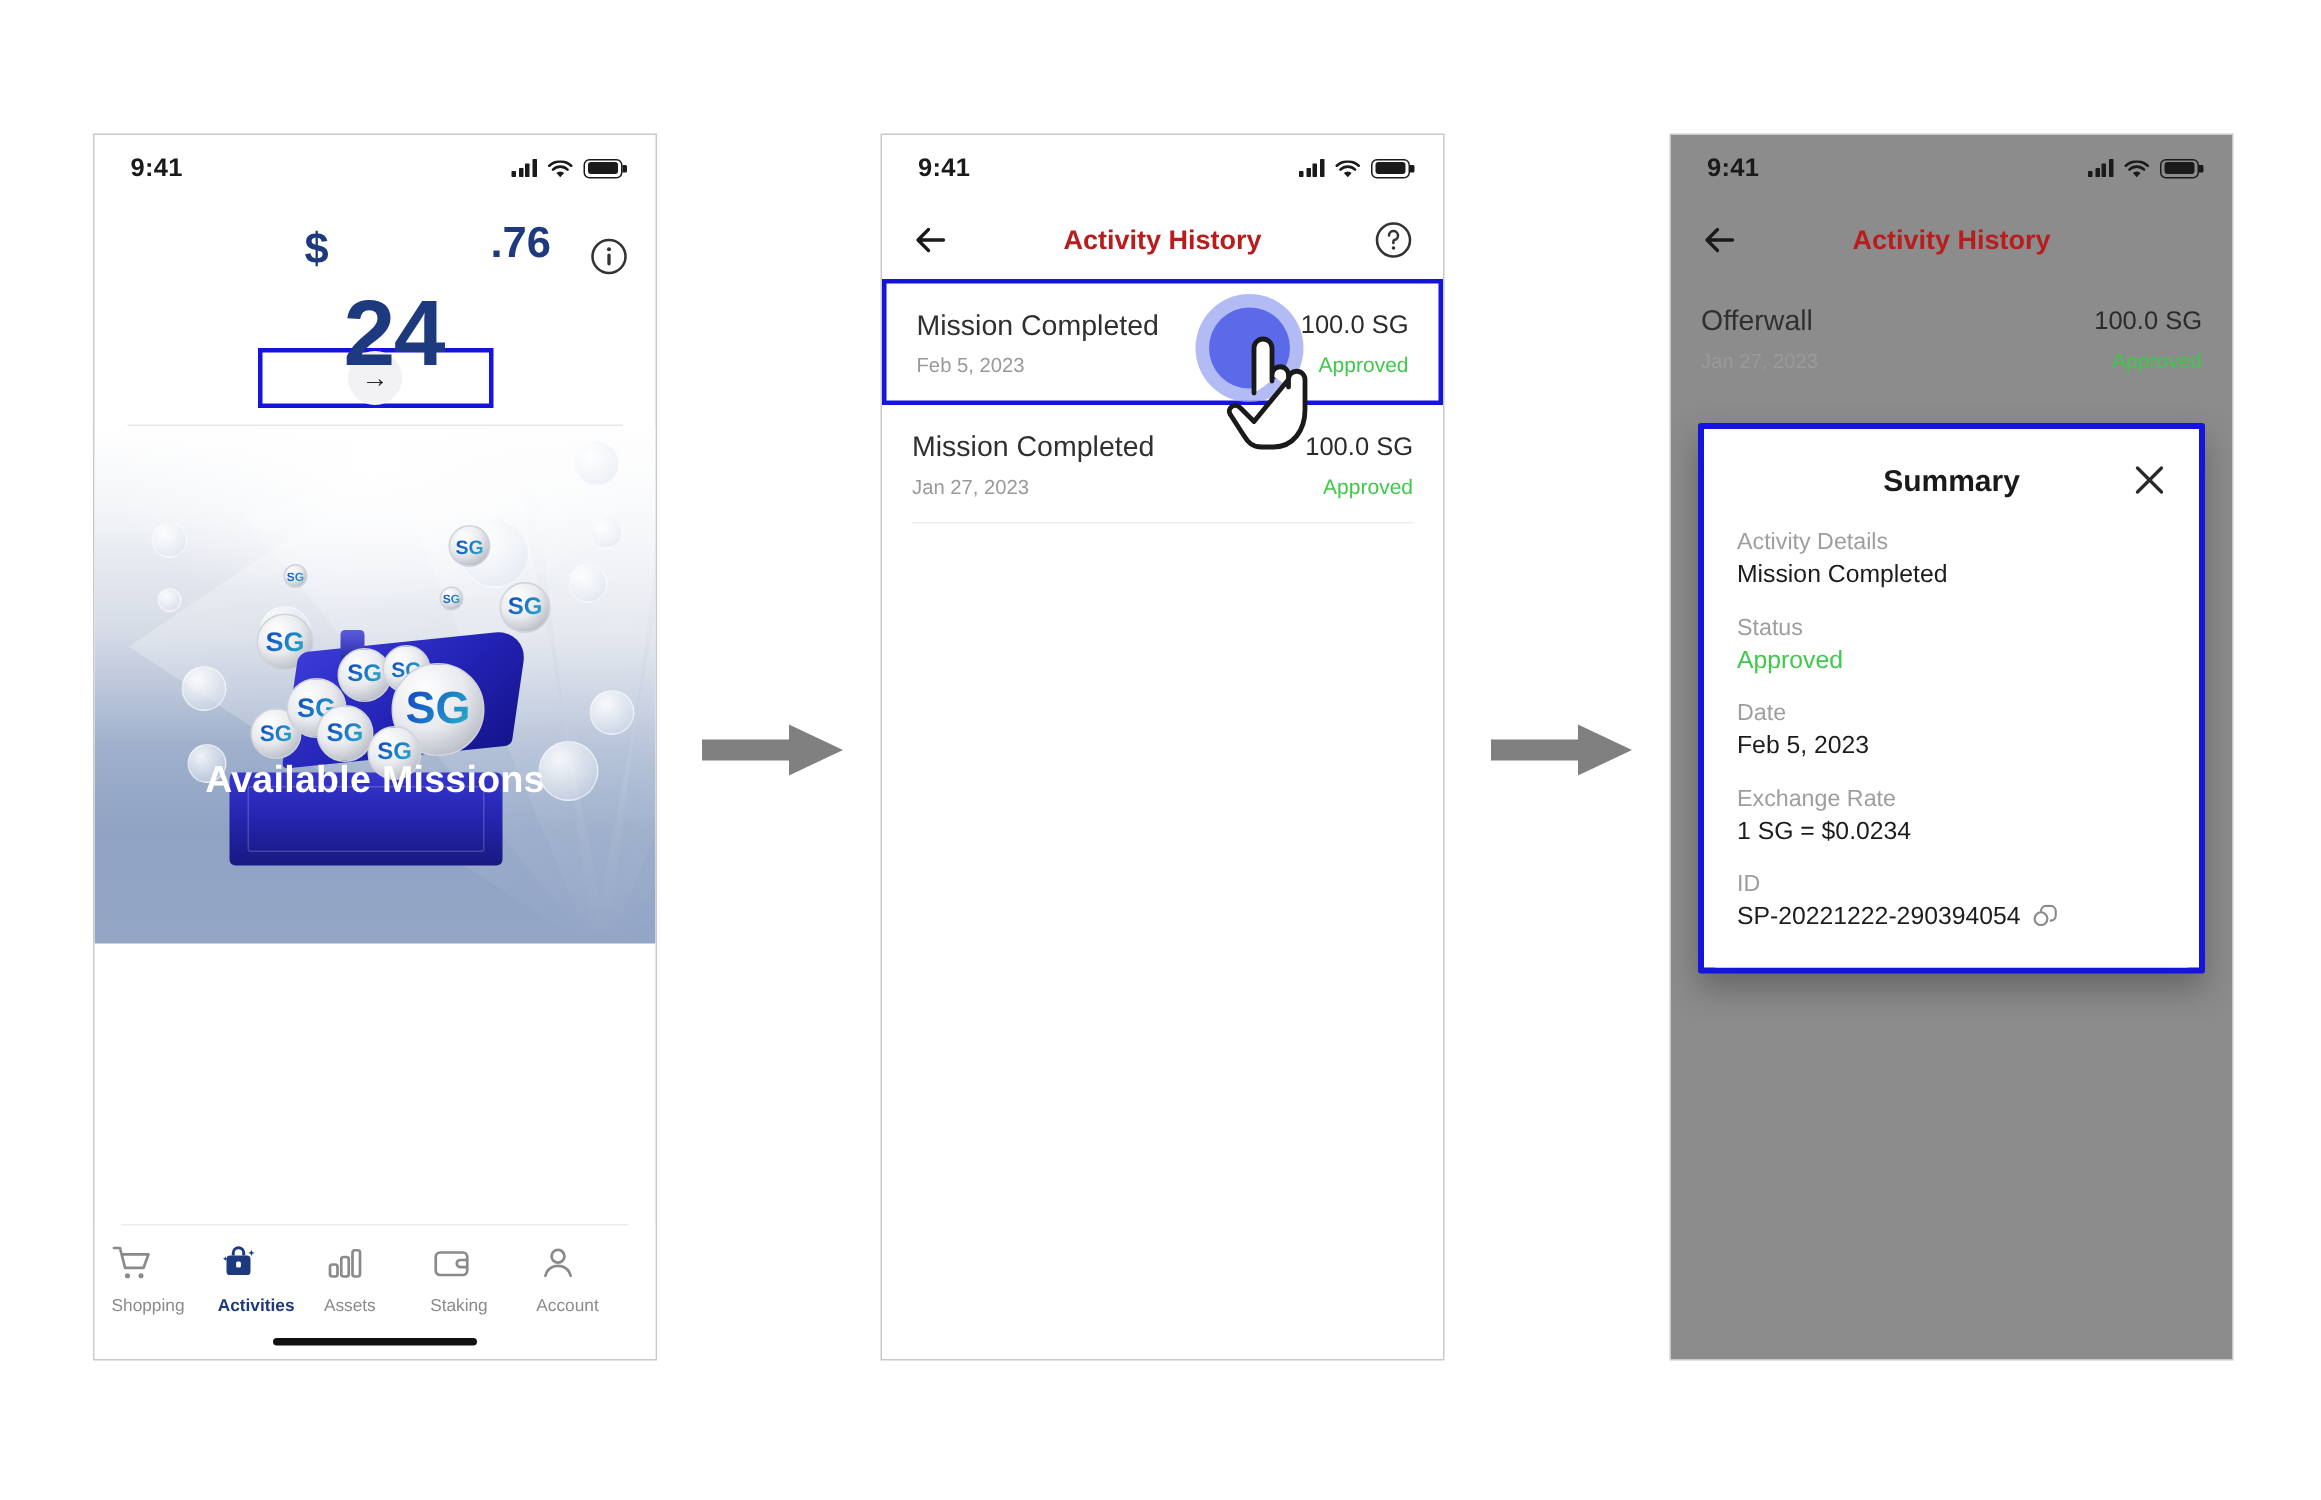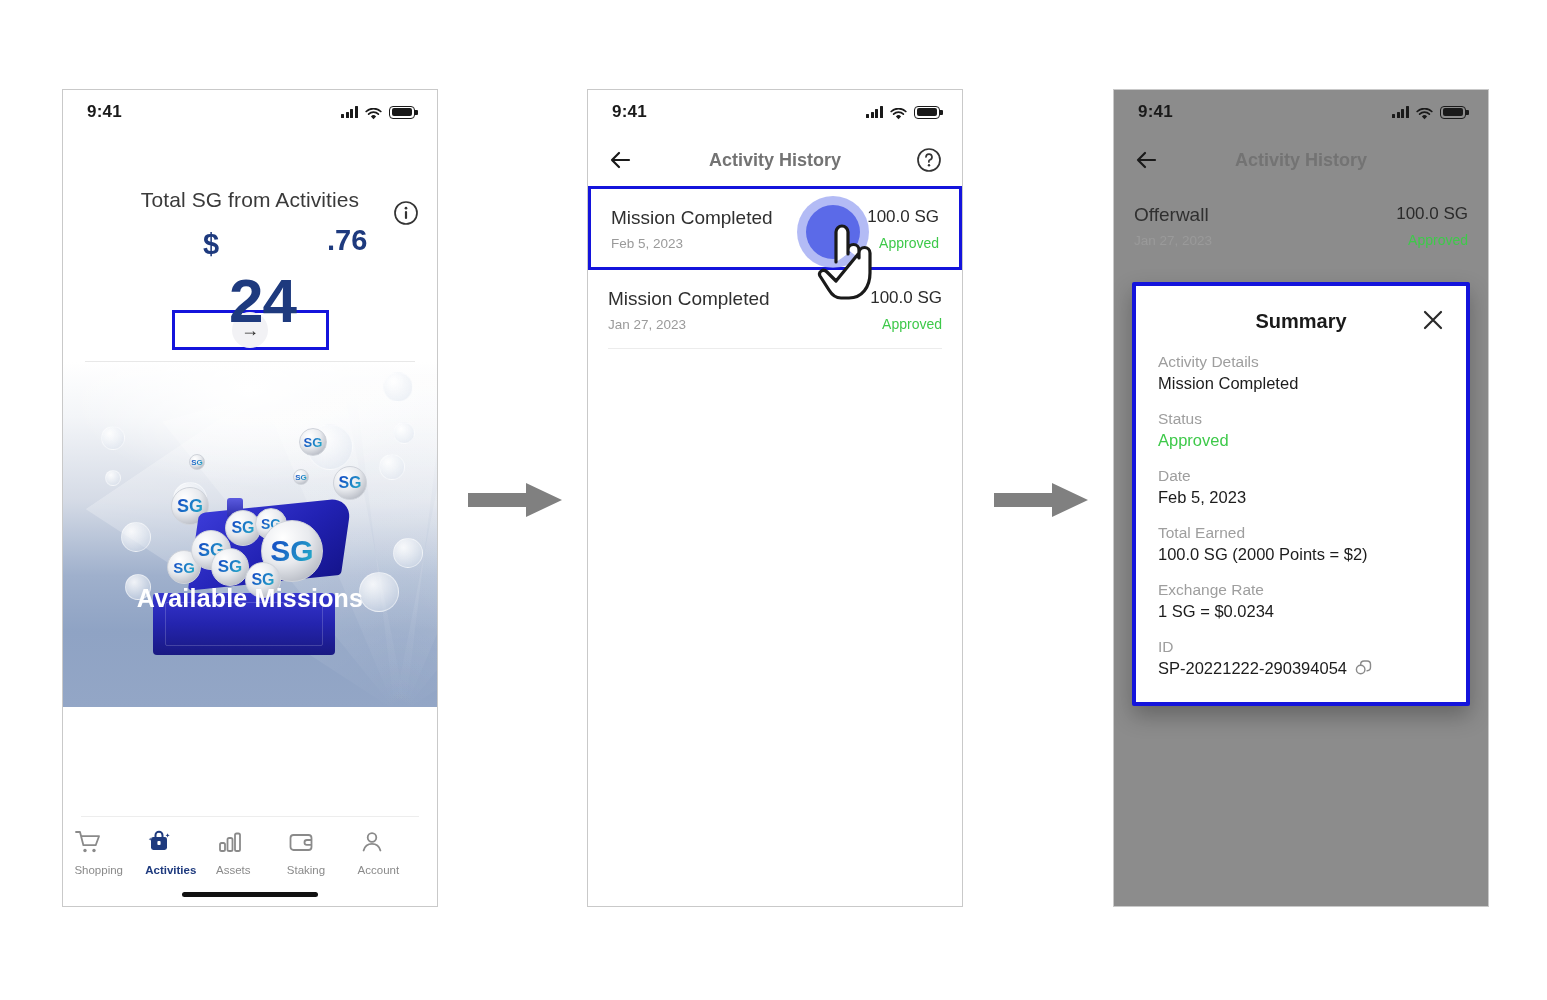--- a/index.html
+++ b/index.html
@@ -126,21 +126,21 @@
   .s1-nav .navitems { display:flex; justify-content: space-around; padding: 12px 10px 0 10px; }
   .navitem { display:flex; flex-direction:column; align-items:flex-start; gap:5px; width: 68px; }
   .navitem .nlabel { font-size: 11.5px; color:#8a8a8a; }
   .navitem.active .nlabel { color:#1e3a7e; font-weight: bold; }
   .homebar { position:absolute; left:50%; transform:translateX(-50%); bottom: 9px;
              width: 136px; height: 5px; border-radius:3px; background:#111; }
 
   
   .appbar { height: 52px; display:flex; align-items:center; padding: 0 20px; position:relative; }
   .appbar .ttl { position:absolute; left:0; right:0; text-align:center; font-size: 18px;
-                 font-weight: bold; color:#737373; }
+                 font-weight: bold; color:#b91c1c; }
   .ab-back { width: 24px; height: 24px; z-index: 2; }
   .ab-help { width: 26px; height: 26px; margin-left:auto; z-index:2; }
 
   .row {
     position: relative; padding: 18px 20px 16px 20px;
     display:flex; justify-content: space-between; align-items: flex-start;
     background:#fff;
   }
   .row .rl-title { font-size: 19px; color:#303030; }
   .row .rl-date  { font-size: 13.5px; color:#9a9a9a; margin-top: 7px; }
@@ -204,21 +204,20 @@
     </div>
 
     <div class="s1-top">
       <span class="s1-info">
         <svg viewBox="0 0 26 26" width="26" height="26">
             <circle cx="13" cy="13" r="11" fill="none" stroke="#333" stroke-width="1.7"></circle>
             <circle cx="13" cy="8.2" r="1.35" fill="#333"></circle>
             <rect x="11.9" y="11" width="2.2" height="8" rx="1.1" fill="#333"></rect>
           </svg>
       </span>
-      <div class="s1-title">Total SG from Activities</div>
       <div class="s1-amount">
         <span class="s1-cur">$</span>
         <span class="s1-int">24</span>
         <span class="s1-dec">.76</span>
       </div>
     </div>
 
     <div class="s1-arrow-wrap">
       <div class="s1-arrow-box">
         <div class="s1-arrow-circle">→</div>
@@ -508,24 +507,20 @@
         </div>
         <div class="field">
           <div class="flabel">Status</div>
           <div class="fvalue green">Approved</div>
         </div>
         <div class="field">
           <div class="flabel">Date</div>
           <div class="fvalue">Feb 5, 2023</div>
         </div>
         <div class="field">
-          <div class="flabel">Total Earned</div>
-          <div class="fvalue">100.0 SG (2000 Points = $2)</div>
-        </div>
-        <div class="field">
           <div class="flabel">Exchange Rate</div>
           <div class="fvalue">1 SG = $0.0234</div>
         </div>
         <div class="field">
           <div class="flabel">ID</div>
           <div class="fvalue">
             <span>SP-20221222-290394054</span>
             <span class="copyico">
               <svg viewBox="0 0 18 18" width="17" height="17">
                   <rect x="1.5" y="5.5" width="9" height="9" rx="4.5" fill="none" stroke="#8a8a8a" stroke-width="1.5"></rect>

